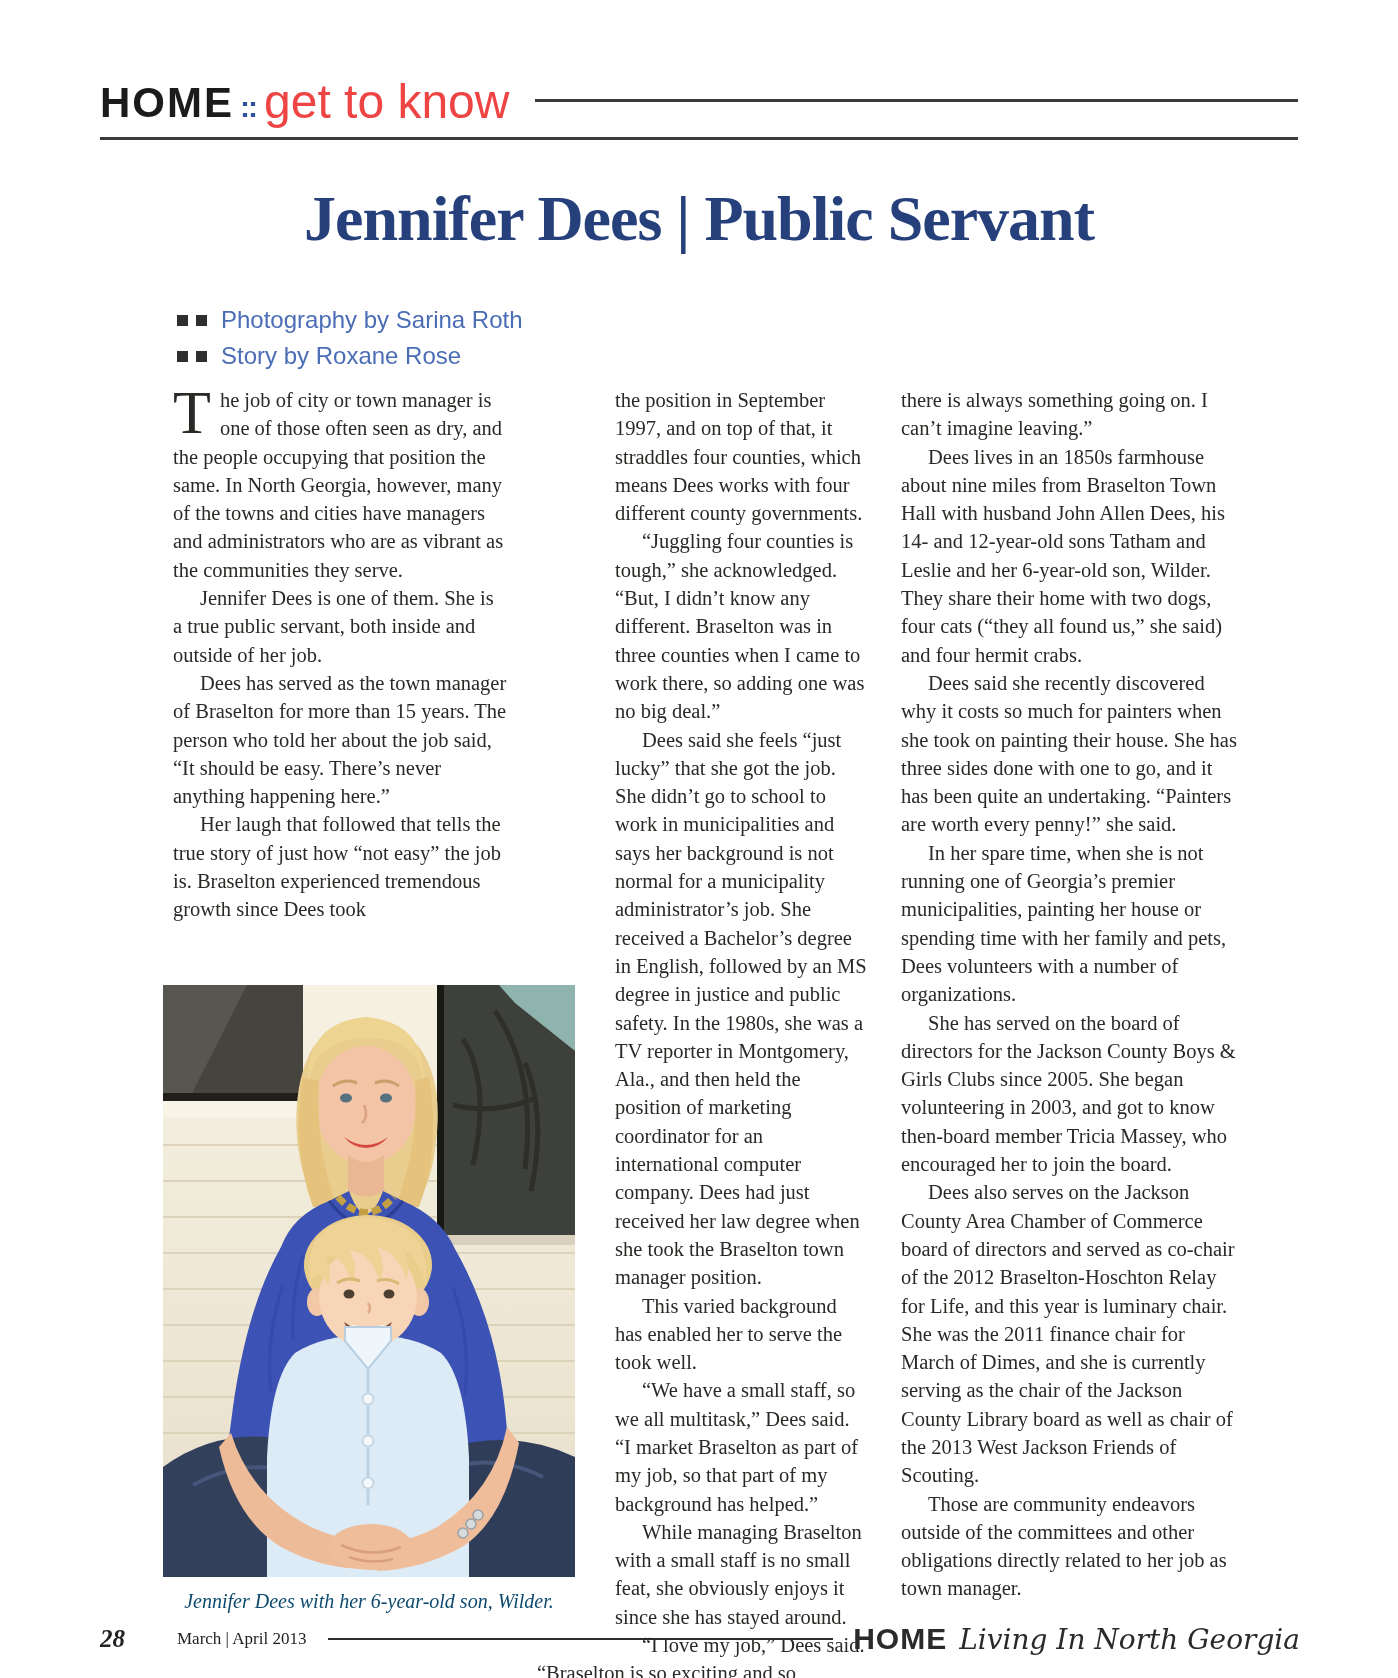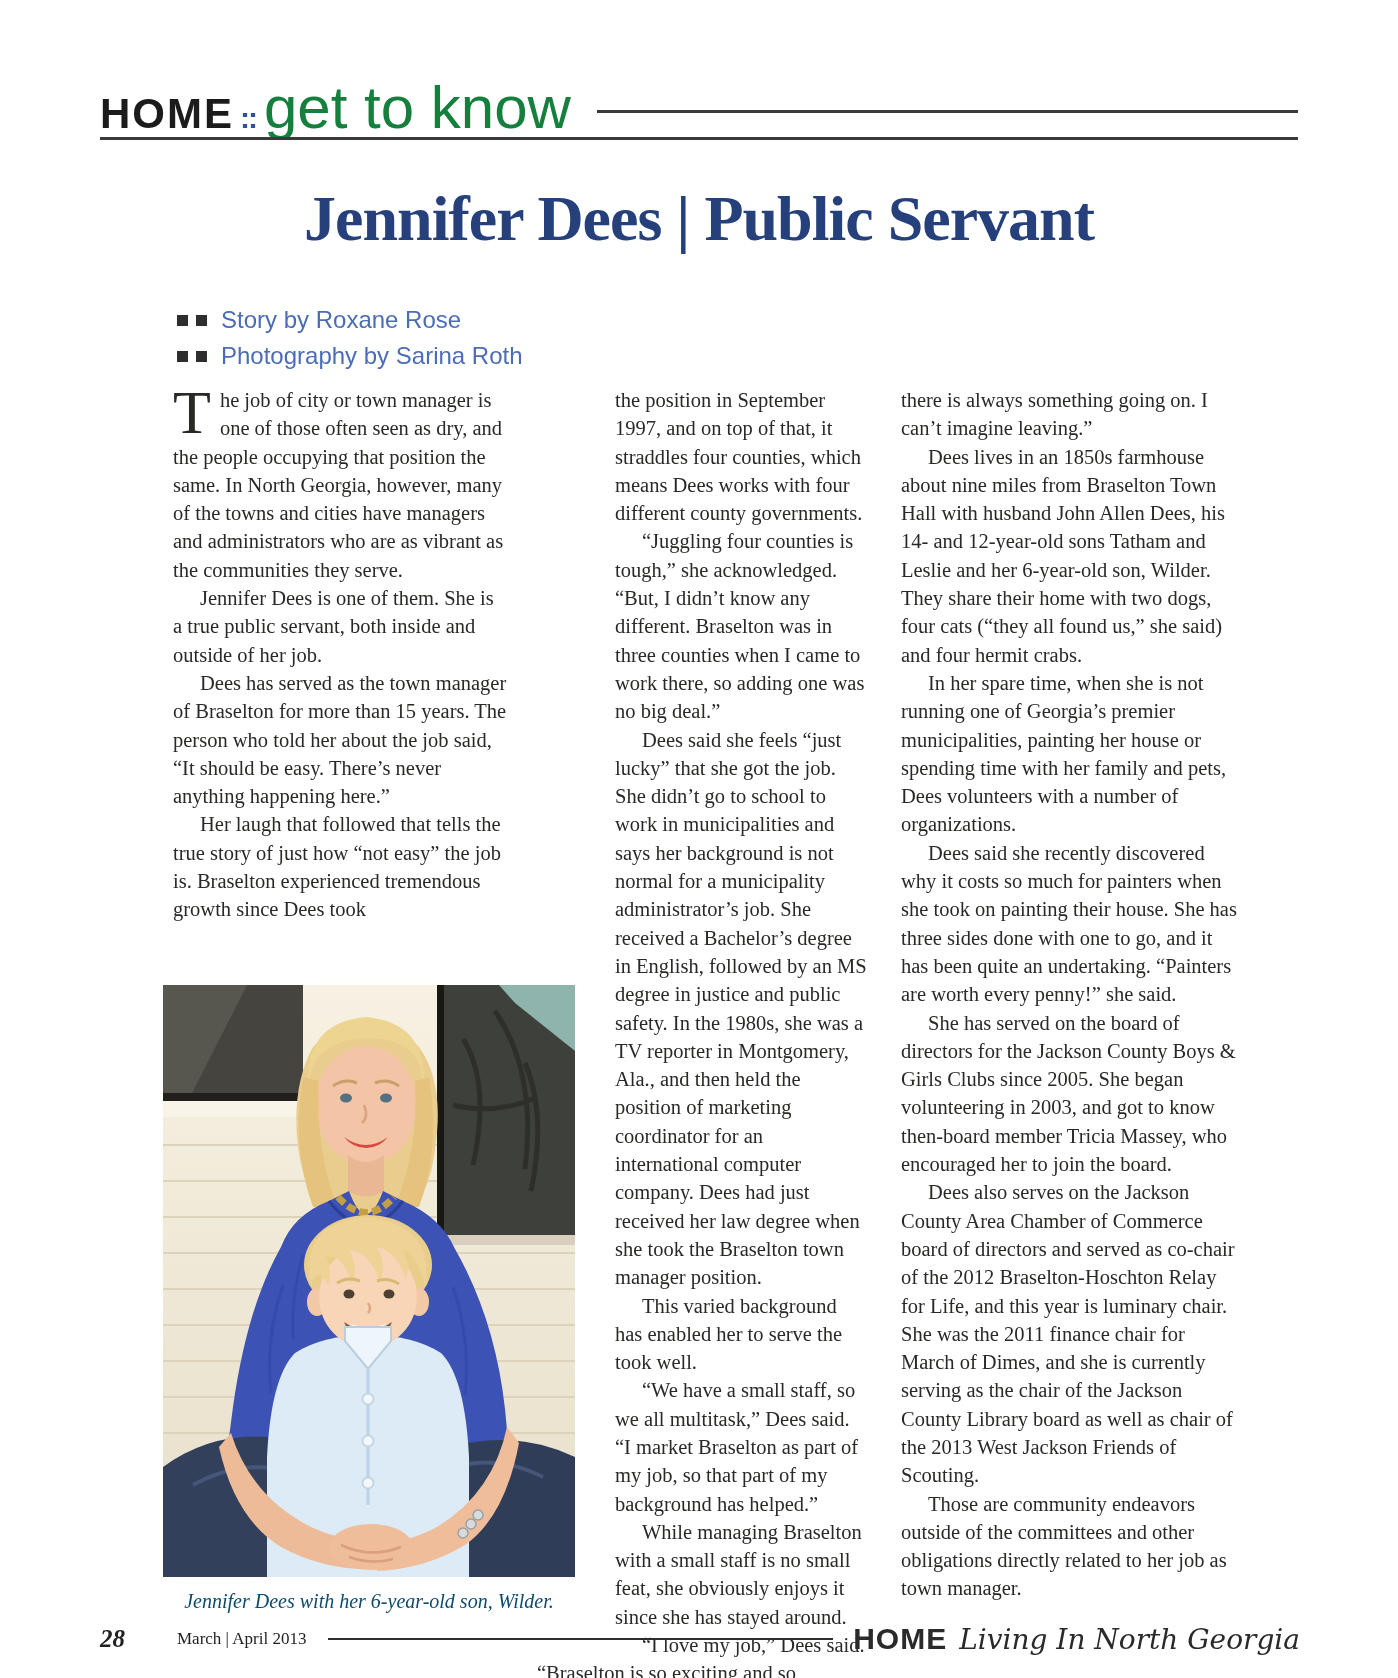--- a/index.html
+++ b/index.html
@@ -6,22 +6,22 @@
   body { width:1398px; height:1678px; position:relative; overflow:hidden;
          font-family:"Liberation Serif", serif; }
 
   
   .masthead { position:absolute; left:100px; right:100px; top:80px; height:60px; }
   .masthead-row { display:flex; align-items:flex-end; }
   .brand { font-family:"Liberation Sans", sans-serif; font-weight:800; font-size:42px;
            color:#1b1b1b; letter-spacing:2px; line-height:1; }
   .brand-sep { font-family:"Liberation Sans", sans-serif; font-weight:800; font-size:30px;
            color:#30509c; margin:0 4px 2px 6px; line-height:1; letter-spacing:-2px; }
-  .section-name { font-family:"Liberation Sans", sans-serif; font-weight:200; font-size:60px;
-           color:#15803d; line-height:0.92; margin-left:4px; }
+  .section-name { font-family:"Liberation Sans", sans-serif; font-weight:200; font-size:48px;
+           color:#ef4444; line-height:0.92; margin-left:4px; }
   .rule-partial { flex:1; border-top:3px solid #3a3a3a; margin:0 0 22px 26px; }
   .rule-full { position:absolute; left:0; right:0; top:57px; border-top:3px solid #3a3a3a; }
 
   
   .article-title { position:absolute; left:0; right:0; top:182px; text-align:center;
            font-family:"Liberation Serif", serif; font-weight:700; font-size:64px;
            color:#26407c; letter-spacing:-1px; }
   .byline { position:absolute; left:177px; top:306px; display:flex; flex-direction:column; gap:8px; }
   .credit { display:flex; align-items:center; font-family:"Liberation Sans", sans-serif;
            font-size:24px; font-weight:400; color:#4b6db6; }
@@ -68,26 +68,26 @@
   </div>
   <div class="rule-full"></div>
 </div>
 
 <div class="article-title">Jennifer Dees | Public Servant</div>
 
 <div class="byline">
   <div class="credit">
     <span class="sq"></span>
     <span class="sq"></span>
+    <span class="label">Photography by Sarina Roth</span>
+  </div>
+  <div class="credit">
+    <span class="sq"></span>
+    <span class="sq"></span>
     <span class="label">Story by Roxane Rose</span>
-  </div>
-  <div class="credit">
-    <span class="sq"></span>
-    <span class="sq"></span>
-    <span class="label">Photography by Sarina Roth</span>
   </div>
 </div>
 
 <div class="col" id="col1">
     <p><span class="dropcap">T</span>he job of city or town manager is one of those often seen as dry, and the people occupying that position the same. In North Georgia, however, many of the towns and cities have managers and administrators who are as vibrant as the communities they serve.</p>
     <p>Jennifer Dees is one of them. She is a true public servant, both inside and outside of her job.</p>
     <p>Dees has served as the town manager of Braselton for more than 15 years. The person who told her about the job said, “It should be easy. There’s never anything happening here.”</p>
     <p>Her laugh that followed that tells the true story of just how “not easy” the job is. Braselton experienced tremendous growth since Dees took</p>
   </div>
 
@@ -98,22 +98,22 @@
     <p>Dees said she feels “just lucky” that she got the job. She didn’t go to school to work in municipalities and says her background is not normal for a municipality administrator’s job. She received a Bachelor’s degree in English, followed by an MS degree in justice and public safety. In the 1980s, she was a TV reporter in Montgomery, Ala., and then held the position of marketing coordinator for an international computer company. Dees had just received her law degree when she took the Braselton town manager position.</p>
     <p>This varied background has enabled her to serve the took well.</p>
     <p>“We have a small staff, so we all multitask,” Dees said. “I market Braselton as part of my job, so that part of my background has helped.”</p>
     <p>While managing Braselton with a small staff is no small feat, she obviously enjoys it since she has stayed around.</p>
     <p>“I love my job,” Dees said. “Braselton is so exciting and so dynamic and, contrary to what I heard when I applied for the job –</p>
   </div>
 
 <div class="col" id="col3">
     <p>there is always something going on. I can’t imagine leaving.”</p>
     <p>Dees lives in an 1850s farmhouse about nine miles from Braselton Town Hall with husband John Allen Dees, his 14- and 12-year-old sons Tatham and Leslie and her 6-year-old son, Wilder. They share their home with two dogs, four cats (“they all found us,” she said) and four hermit crabs.</p>
+    <p>Dees said she recently discovered why it costs so much for painters when she took on painting their house. She has three sides done with one to go, and it has been quite an undertaking. “Painters are worth every penny!” she said.</p>
     <p>In her spare time, when she is not running one of Georgia’s premier municipalities, painting her house or spending time with her family and pets, Dees volunteers with a number of organizations.</p>
-    <p>Dees said she recently discovered why it costs so much for painters when she took on painting their house. She has three sides done with one to go, and it has been quite an undertaking. “Painters are worth every penny!” she said.</p>
     <p>She has served on the board of directors for the Jackson County Boys &amp; Girls Clubs since 2005. She began volunteering in 2003, and got to know then-board member Tricia Massey, who encouraged her to join the board.</p>
     <p>Dees also serves on the Jackson County Area Chamber of Commerce board of directors and served as co-chair of the 2012 Braselton-Hoschton Relay for Life, and this year is luminary chair. She was the 2011 finance chair for March of Dimes, and she is currently serving as the chair of the Jackson County Library board as well as chair of the 2013 West Jackson Friends of Scouting.</p>
     <p>Those are community endeavors outside of the committees and other obligations directly related to her job as town manager.</p>
   </div>
 
 <div class="photo">
   <svg viewBox="0 0 412 592" preserveAspectRatio="none" xmlns="http://www.w3.org/2000/svg">
     <defs>
       <linearGradient id="siding" x1="0" y1="0" x2="0" y2="1">
         <stop offset="0" stop-color="#f6f1e2"></stop>

